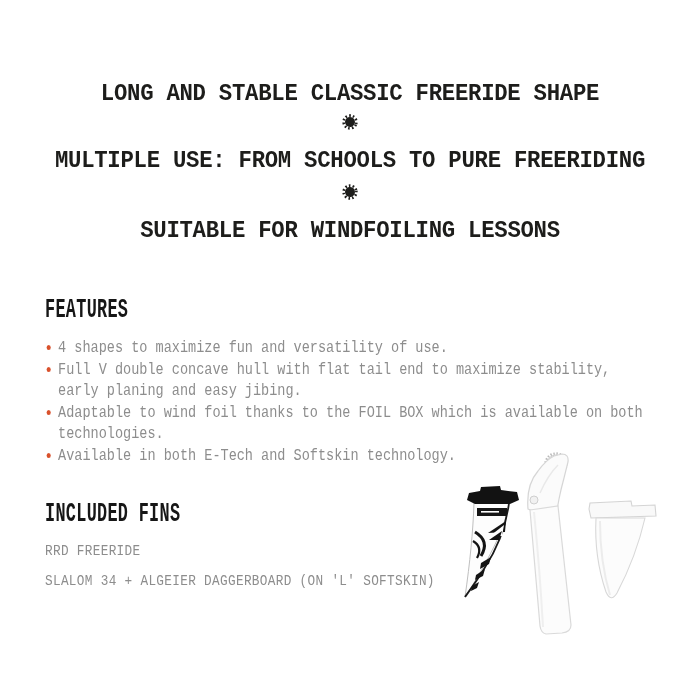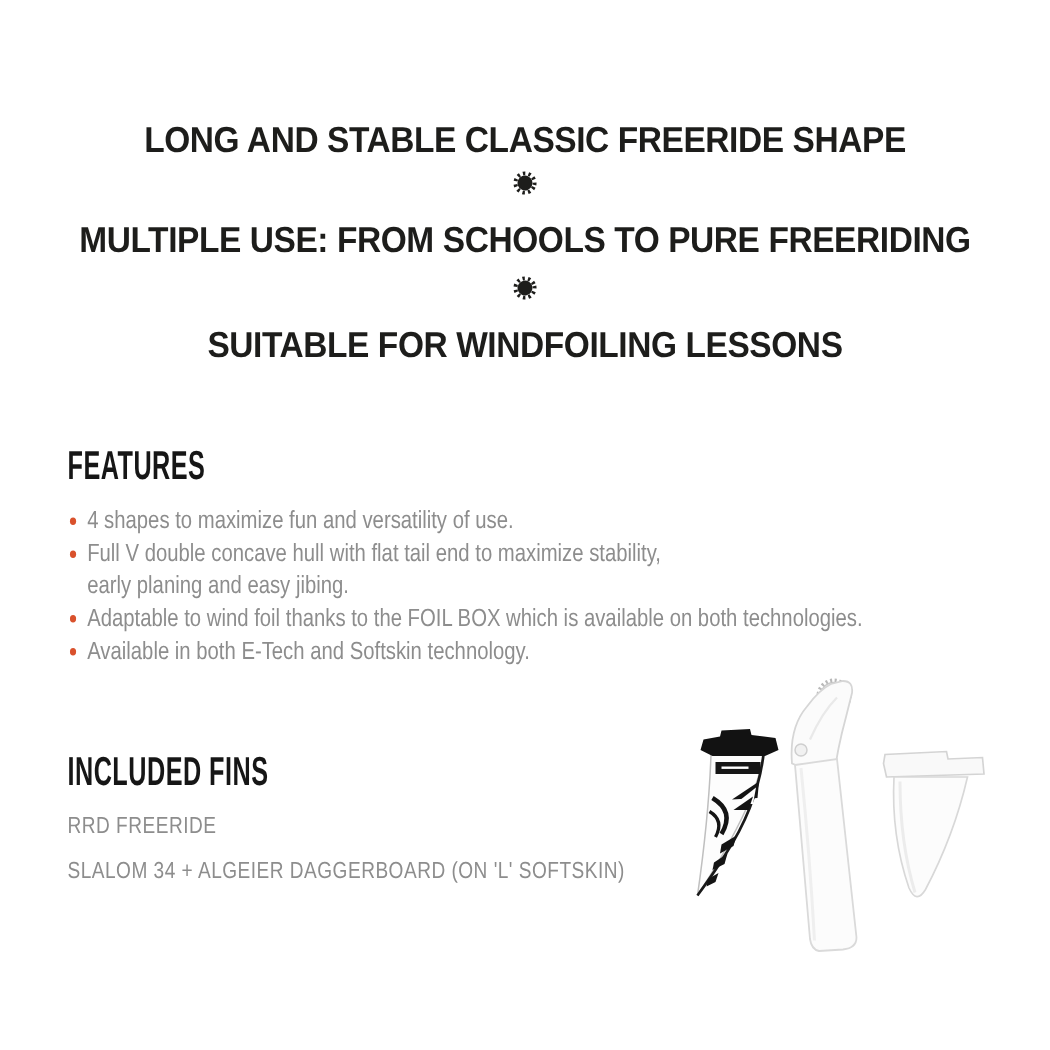--- a/index.html
+++ b/index.html
@@ -1,21 +1,21 @@
 <!DOCTYPE html>
 <html><head>
 <meta charset="utf-8">
 <style>
   html, body { margin: 0; padding: 0; background: #ffffff; }
   .page {
     position: relative;
     width: 700px; height: 700px;
     background: #ffffff;
     overflow: hidden;
-    font-family: Liberation Sans, sans-serif;
+    font-family: Liberation Mono, monospace;
   }
 
   
   .headline {
     position: absolute; left: 0; width: 700px; margin: 0;
     text-align: center;
     font-size: 24px; font-weight: bold; line-height: 26px;
     letter-spacing: -0.3px;
     color: #1d1d1b;
     transform: scaleX(.93);

